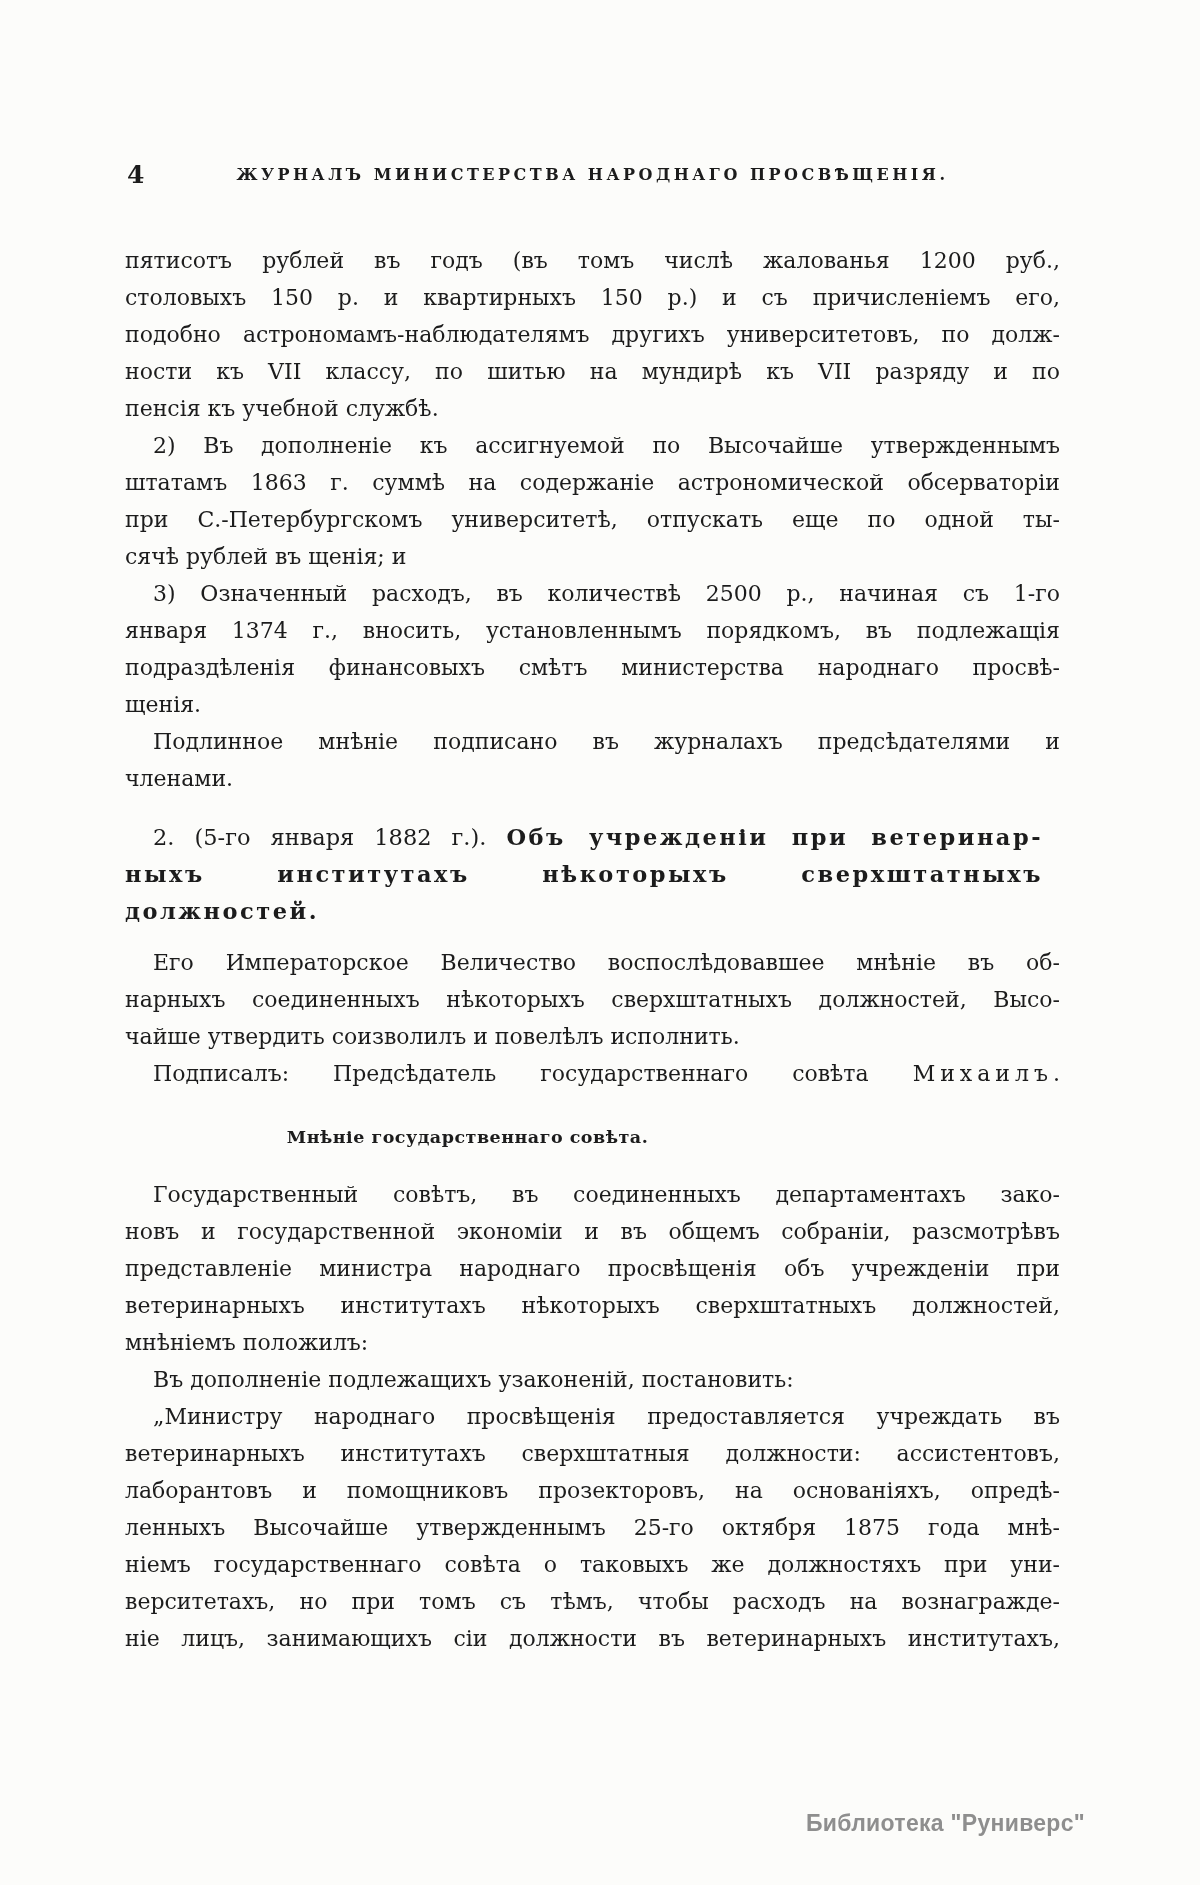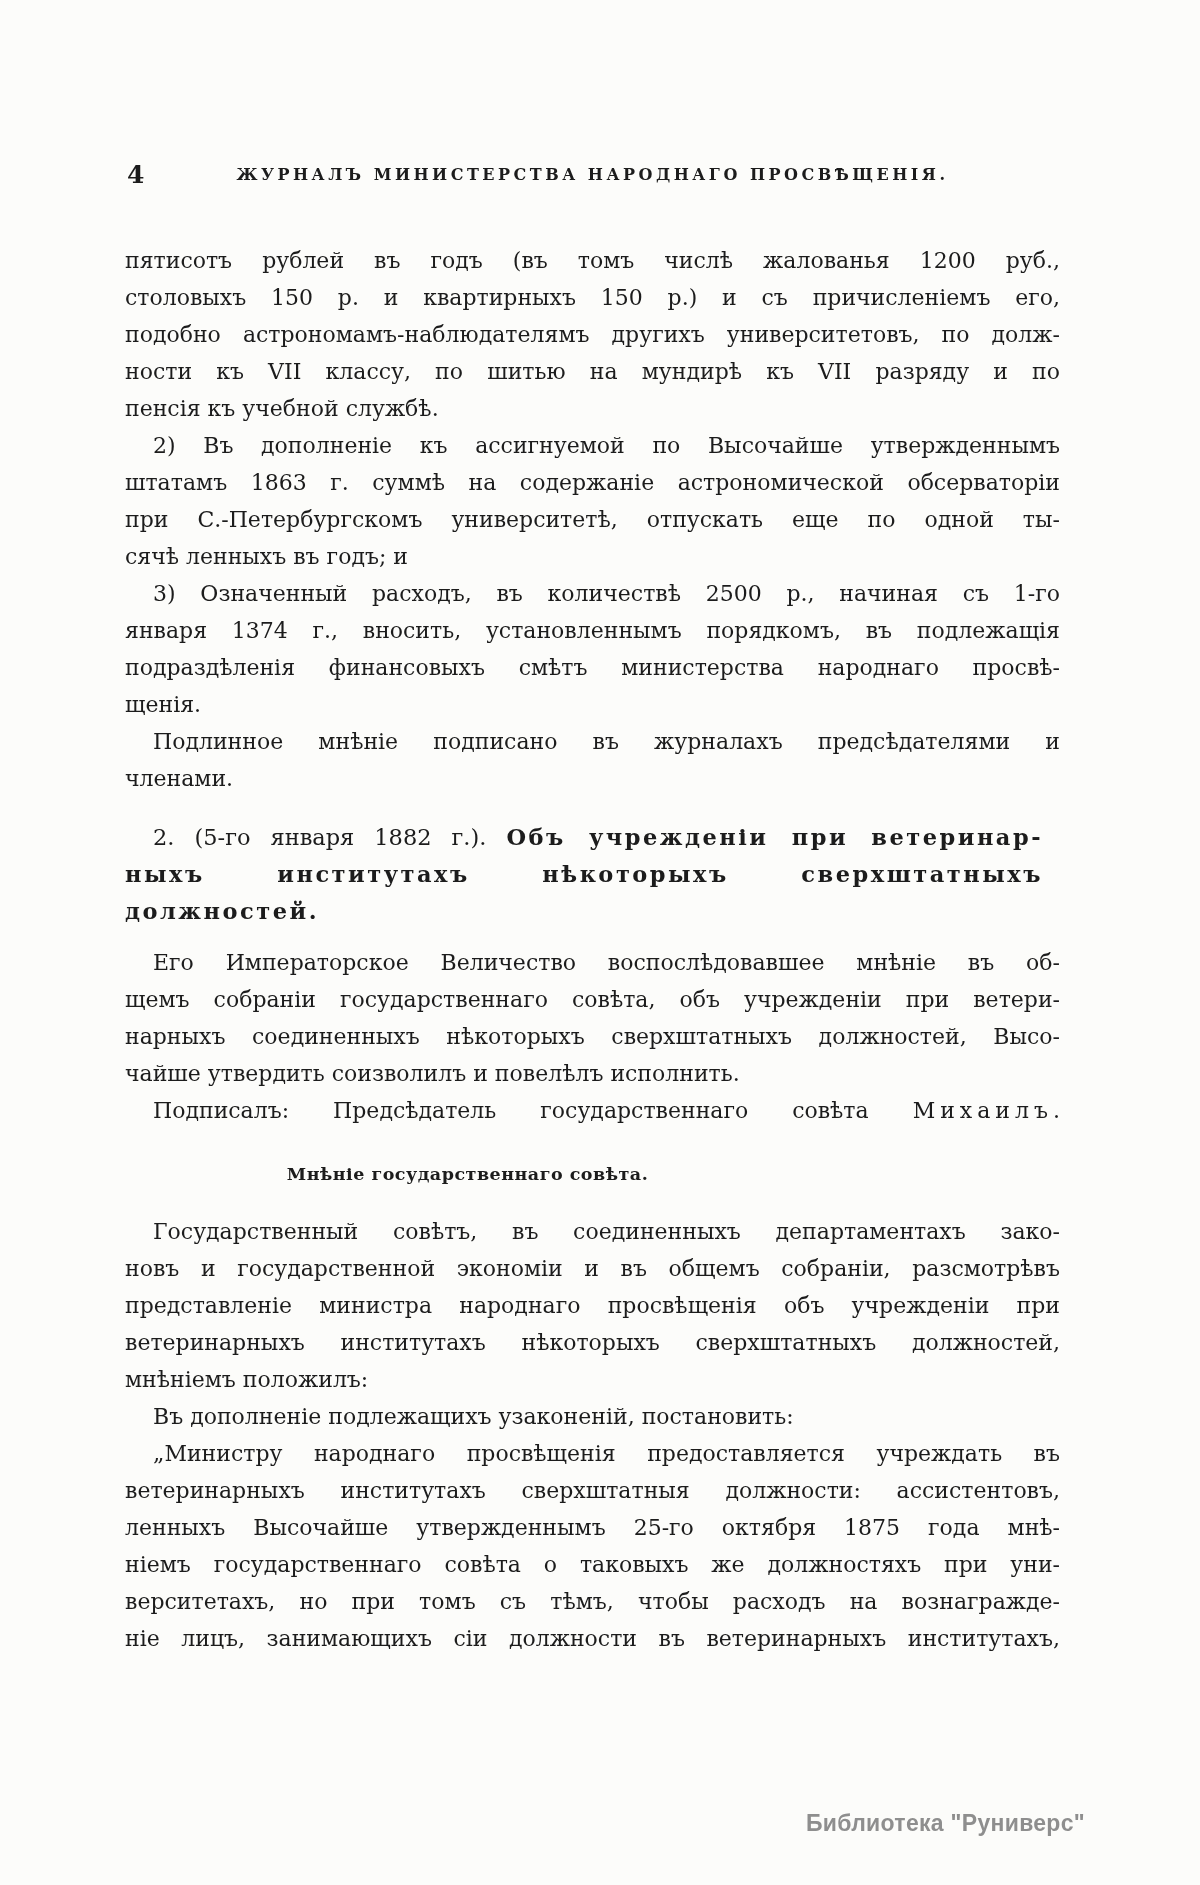--- a/index.html
+++ b/index.html
@@ -95,39 +95,38 @@
         <div class="line"><span>пятисотъ рублей въ годъ (въ томъ числѣ жалованья 1200 руб.,</span></div>
         <div class="line"><span>столовыхъ 150 р. и квартирныхъ 150 р.) и съ причисленіемъ его,</span></div>
         <div class="line"><span>подобно астрономамъ-наблюдателямъ другихъ университетовъ, по долж-</span></div>
         <div class="line"><span>ности къ VII классу, по шитью на мундирѣ къ VII разряду и по</span></div>
         <div class="line endline"><span>пенсія къ учебной службѣ.</span></div>
       </div>
       <div class="block paragraph">
         <div class="line indent"><span>2) Въ дополненіе къ ассигнуемой по Высочайше утвержденнымъ</span></div>
         <div class="line"><span>штатамъ 1863 г. суммѣ на содержаніе астрономической обсерваторіи</span></div>
         <div class="line"><span>при С.-Петербургскомъ университетѣ, отпускать еще по одной ты-</span></div>
-        <div class="line endline"><span>сячѣ ленныхъ въ годъ; и</span></div>
+        <div class="line endline"><span>сячѣ рублей въ щенія; и</span></div>
       </div>
       <div class="block paragraph">
         <div class="line indent"><span>3) Означенный расходъ, въ количествѣ 2500 р., начиная съ 1-го</span></div>
         <div class="line"><span>января 1374 г., вносить, установленнымъ порядкомъ, въ подлежащія</span></div>
         <div class="line"><span>подраздѣленія финансовыхъ смѣтъ министерства народнаго просвѣ-</span></div>
         <div class="line endline"><span>щенія.</span></div>
       </div>
       <div class="block paragraph">
         <div class="line indent"><span>Подлинное мнѣніе подписано въ журналахъ предсѣдателями и</span></div>
         <div class="line endline"><span>членами.</span></div>
       </div>
       <div class="block section-heading">
         <div class="line indent"><span>2. (5-го января 1882 г.). </span><span class="bold-spaced">Объ учрежденіи при ветеринар-</span></div>
         <div class="line"><span class="bold-spaced">ныхъ институтахъ нѣкоторыхъ сверхштатныхъ должностей.</span></div>
       </div>
       <div class="block paragraph">
         <div class="line indent"><span>Его Императорское Величество воспослѣдовавшее мнѣніе въ об-</span></div>
-        <div class="line"><span>щемъ собраніи государственнаго совѣта, объ учрежденіи при ветери-</span></div>
         <div class="line"><span>нарныхъ соединенныхъ нѣкоторыхъ сверхштатныхъ должностей, Высо-</span></div>
         <div class="line endline"><span>чайше утвердить соизволилъ и повелѣлъ исполнить.</span></div>
       </div>
       <div class="block paragraph">
         <div class="line indent"><span>Подписалъ: Предсѣдатель государственнаго совѣта </span><span class="spaced">Михаилъ</span><span>.</span></div>
       </div>
       <div class="block centered-heading">
         <div class="line endline"><span>Мнѣніе государственнаго совѣта.</span></div>
       </div>
       <div class="block paragraph">
@@ -136,20 +135,21 @@
         <div class="line"><span>представленіе министра народнаго просвѣщенія объ учрежденіи при</span></div>
         <div class="line"><span>ветеринарныхъ институтахъ нѣкоторыхъ сверхштатныхъ должностей,</span></div>
         <div class="line endline"><span>мнѣніемъ положилъ:</span></div>
       </div>
       <div class="block paragraph">
         <div class="line indent endline"><span>Въ дополненіе подлежащихъ узаконеній, постановить:</span></div>
       </div>
       <div class="block paragraph">
         <div class="line indent"><span>„Министру народнаго просвѣщенія предоставляется учреждать въ</span></div>
         <div class="line"><span>ветеринарныхъ институтахъ сверхштатныя должности: ассистентовъ,</span></div>
+        <div class="line"><span>лаборантовъ и помощниковъ прозекторовъ, на основаніяхъ, опредѣ-</span></div>
         <div class="line"><span>ленныхъ Высочайше утвержденнымъ 25-го октября 1875 года мнѣ-</span></div>
         <div class="line"><span>ніемъ государственнаго совѣта о таковыхъ же должностяхъ при уни-</span></div>
         <div class="line"><span>верситетахъ, но при томъ съ тѣмъ, чтобы расходъ на вознагражде-</span></div>
         <div class="line"><span>ніе лицъ, занимающихъ сіи должности въ ветеринарныхъ институтахъ,</span></div>
       </div>
     </div>
   <div class="watermark">Библиотека "Руниверс"</div>
 </div>
 
 </body></html>

